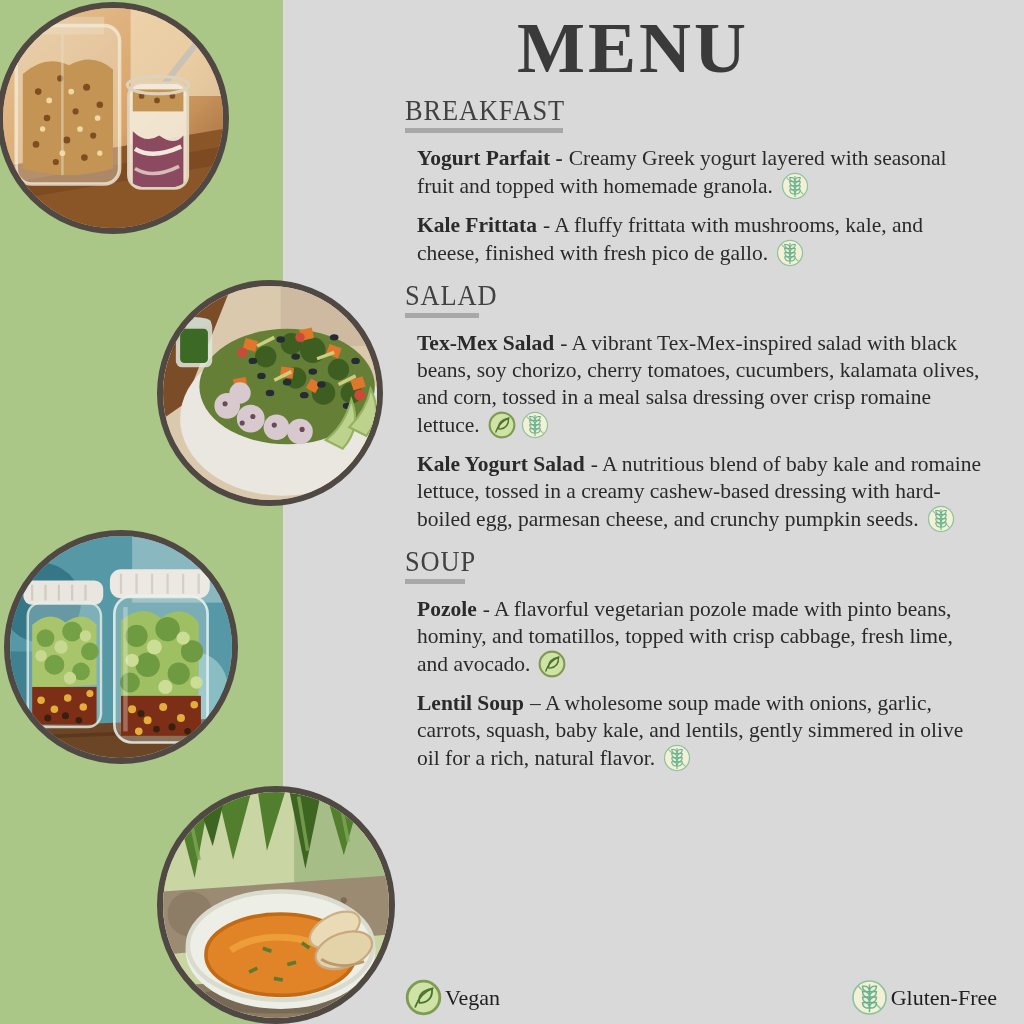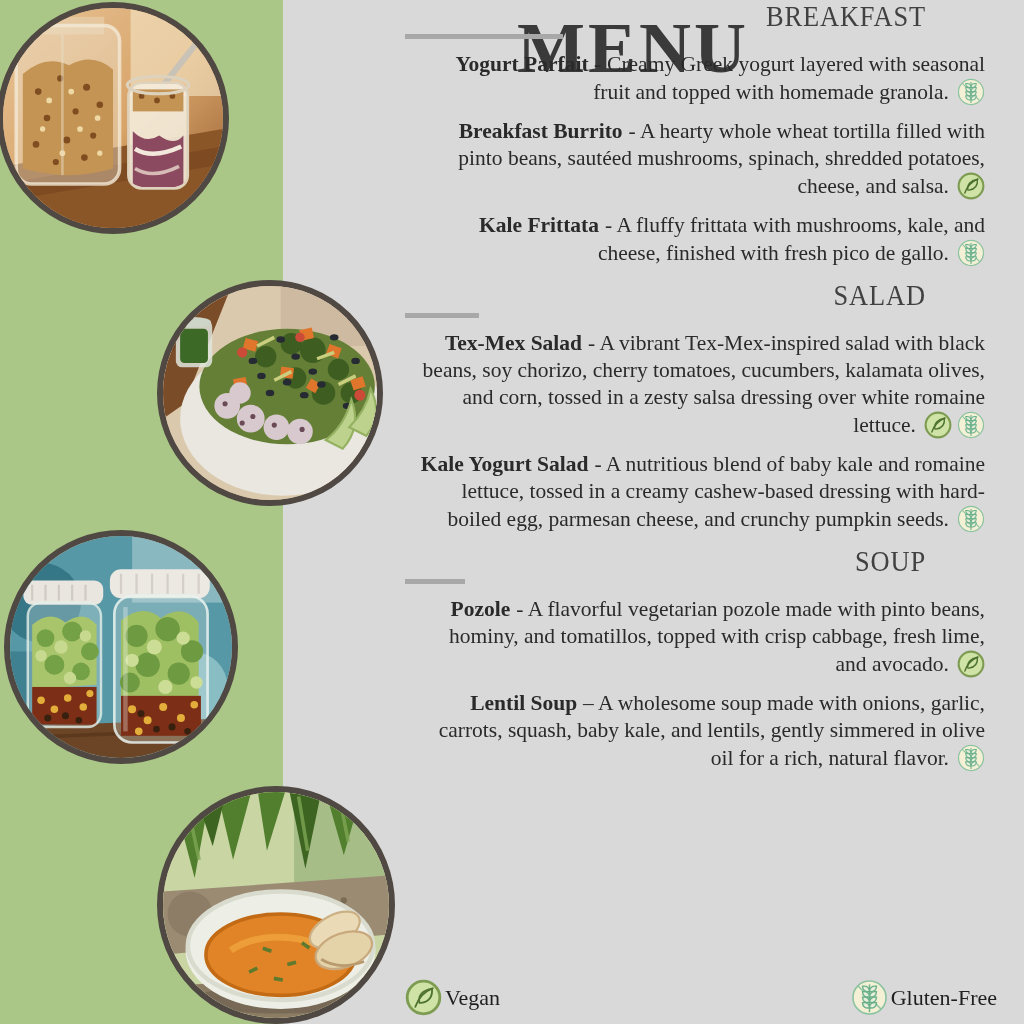--- a/index.html
+++ b/index.html
@@ -16,22 +16,22 @@
   .photo2{left:157px;top:280px;width:226px;height:226px}
   .photo3{left:4px;top:530px;width:234px;height:234px}
   .photo4{left:157px;top:786px;width:238px;height:238px}
 
   .title{
     position:absolute;left:283px;top:8px;width:700px;margin:0;text-align:center;
     font-size:72px;line-height:80px;font-weight:700;letter-spacing:3px;color:#3a3a3a;
   }
   .content{
     position:absolute;left:405px;top:0;width:592px;height:1024px;
-    box-sizing:border-box;
-    font-size:21.5px;line-height:27px;text-align:right;
+    padding-top:94px;box-sizing:border-box;
+    font-size:21.5px;line-height:27px;
   }
   h2.sec{
     margin:0;font-size:30px;line-height:31px;font-weight:400;letter-spacing:1px;color:#414141;
     transform:scaleX(.88);transform-origin:left center;
   }
   .sec-salad{margin-top:6px}
   .sec-soup{margin-top:8px}
   .rule{height:5px;background:#a8a8a8;margin:3px 0 8px}
   .rule-breakfast{width:158px}
   .rule-salad{width:74px}
@@ -363,35 +363,32 @@
 <main class="content">
 
   <section>
     <h2 class="sec">BREAKFAST</h2>
     <div class="rule rule-breakfast"></div>
 
     <p class="item"><b class="nm">Yogurt Parfait -</b><span>Creamy Greek yogurt layered with seasonal fruit and topped with homemade granola.</span><span class="badge"><svg viewBox="0 0 34 34">
             <use href="#sym-gf"></use>
           </svg></span></p>
 
-    <p class="item"><b class="nm">Breakfast Burrito</b><span>- A hearty whole wheat tortilla filled with pinto beans, sautéed mushrooms, spinach, shredded potatoes, cheese, and salsa.</span><span class="badge"><svg viewBox="0 0 34 34">
-            <use href="#sym-vegan"></use>
-          </svg></span></p>
 
 
     <p class="item"><b class="nm">Kale Frittata</b><span>- A fluffy frittata with mushrooms, kale, and cheese, finished with fresh pico de gallo.</span><span class="badge"><svg viewBox="0 0 34 34">
             <use href="#sym-gf"></use>
           </svg></span></p>
   </section>
 
   <section>
     <h2 class="sec sec-salad">SALAD</h2>
     <div class="rule rule-salad"></div>
 
-    <p class="item"><b class="nm">Tex-Mex Salad</b><span>- A vibrant Tex-Mex-inspired salad with black beans, soy chorizo, cherry tomatoes, cucumbers, kalamata olives, and corn, tossed in a zesty salsa dressing over white romaine lettuce.</span><span class="badge"><svg viewBox="0 0 34 34">
+    <p class="item"><b class="nm">Tex-Mex Salad</b><span>- A vibrant Tex-Mex-inspired salad with black beans, soy chorizo, cherry tomatoes, cucumbers, kalamata olives, and corn, tossed in a meal salsa dressing over crisp romaine lettuce.</span><span class="badge"><svg viewBox="0 0 34 34">
             <use href="#sym-vegan"></use>
           </svg></span><span class="badge"><svg viewBox="0 0 34 34">
             <use href="#sym-gf"></use>
           </svg></span></p>
 
     <p class="item item-caesar"><b class="nm">Kale Yogurt Salad</b><span>- A nutritious blend of baby kale and romaine lettuce, tossed in a creamy cashew-based dressing with hard-boiled egg, parmesan cheese, and crunchy pumpkin seeds.</span><span class="badge"><svg viewBox="0 0 34 34">
             <use href="#sym-gf"></use>
           </svg></span></p>
   </section>
 

